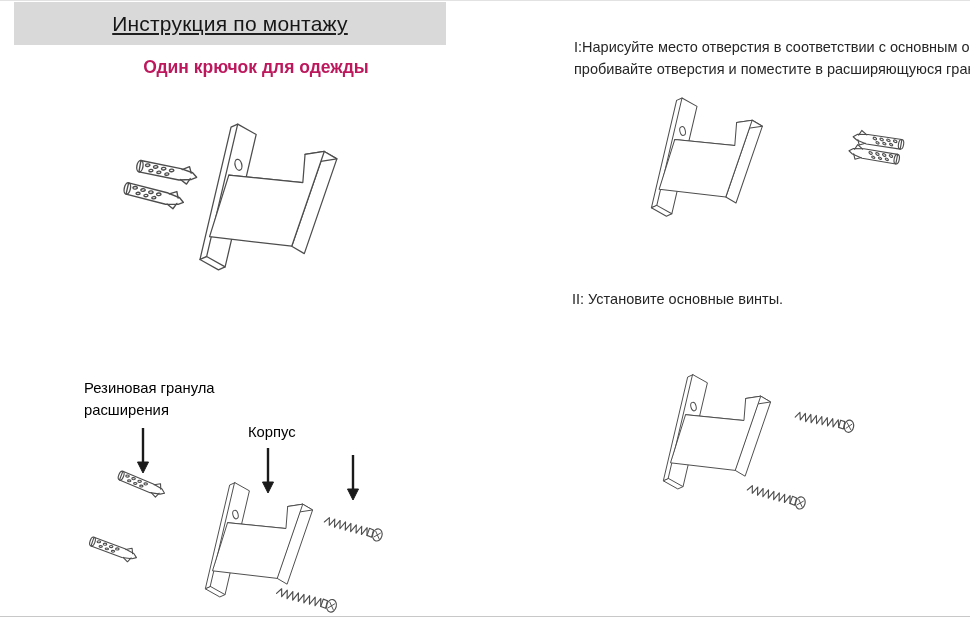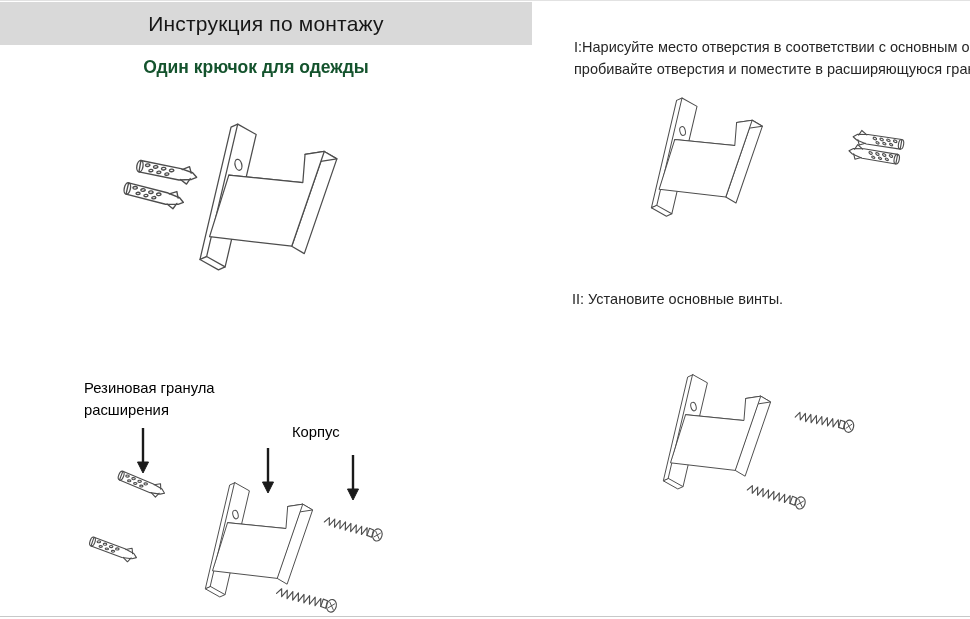--- a/index.html
+++ b/index.html
@@ -4,37 +4,37 @@
 <style>
   html,body { margin:0; padding:0; background:#ffffff; }
   .page {
     position:relative; width:970px; height:619px; background:#ffffff;
     font-family:"Liberation Sans", sans-serif; color:#1f1f1f; overflow:hidden;
   }
   .topline  { position:absolute; left:0; top:0; width:970px; height:1px; background:#e2e2e2; }
   .bottomline { position:absolute; left:0; top:616px; width:970px; height:1px; background:#c8c8c8; }
 
   .header-bar {
-    position:absolute; left:0; top:2px; width:532px; height:43px;
-    background:#d9d9d9; display:flex; align-items:center; justify-content:center;
+    position:absolute; left:14px; top:2px; width:432px; height:43px;
+    background:#d9d9d9; display:flex; align-items:center; justify-content:center;text-decoration:underline;
   }
   .header-bar .title { font-size:21px; color:#161616; letter-spacing:0.2px; }
 
   .subtitle {
     position:absolute; left:0; top:57px; width:512px; text-align:center;
-    font-size:17.5px; font-weight:bold; color:#14532d;
+    font-size:17.5px; font-weight:bold; color:#be185d;
   }
 
   .step-text { position:absolute; font-size:14.5px; line-height:22px; color:#262626; white-space:nowrap; }
   .step1 { left:574px; top:36px; }
   .step2 { left:572px; top:288px; }
 
   .part-label { position:absolute; font-size:14.8px; line-height:22px; color:#000000; white-space:nowrap; }
   .lbl-plug { left:84px;  top:377px; }
-  .lbl-body { left:248px; top:421px;margin-left:44px; }
+  .lbl-body { left:248px; top:421px; }
   .lbl-base { left:313px; top:399px; }
 
   svg.illus { position:absolute; overflow:visible; }
   .svgA { left:95px;  top:95px; }
   .svgB { left:600px; top:85px; }
   .svgC { left:605px; top:355px; }
   .svgD { left:60px;  top:420px; }
 
   .defs-holder { position:absolute; width:0; height:0; overflow:hidden; }
 </style>

